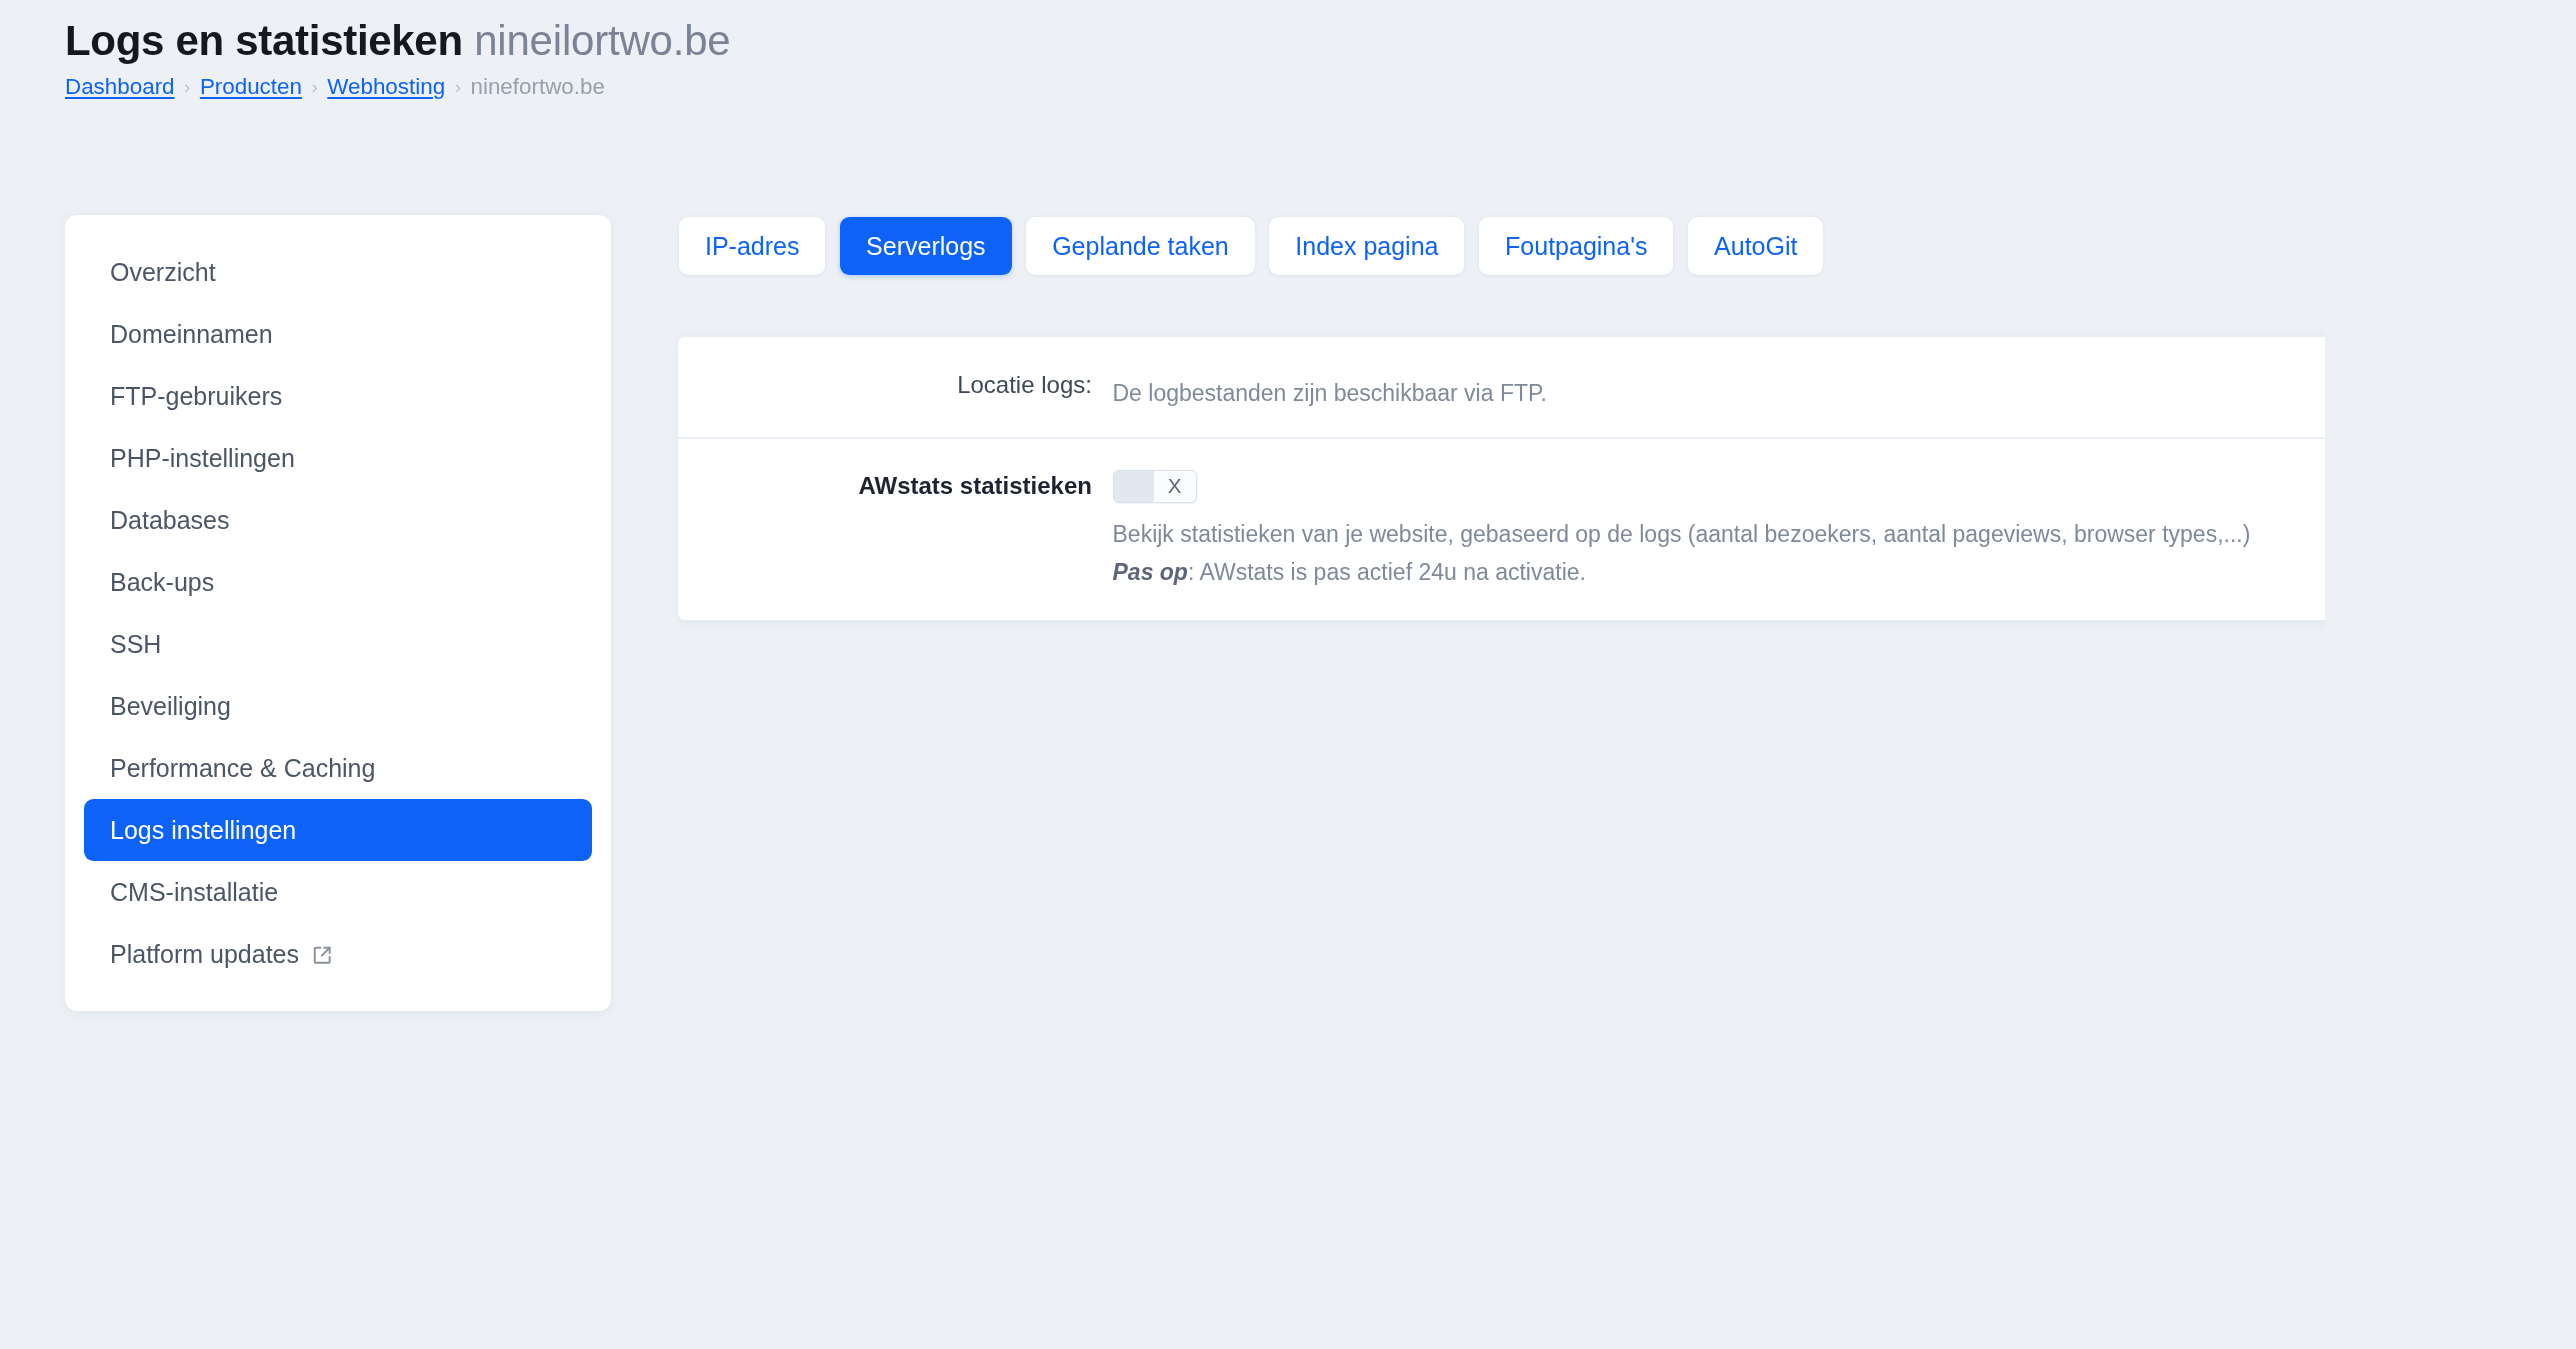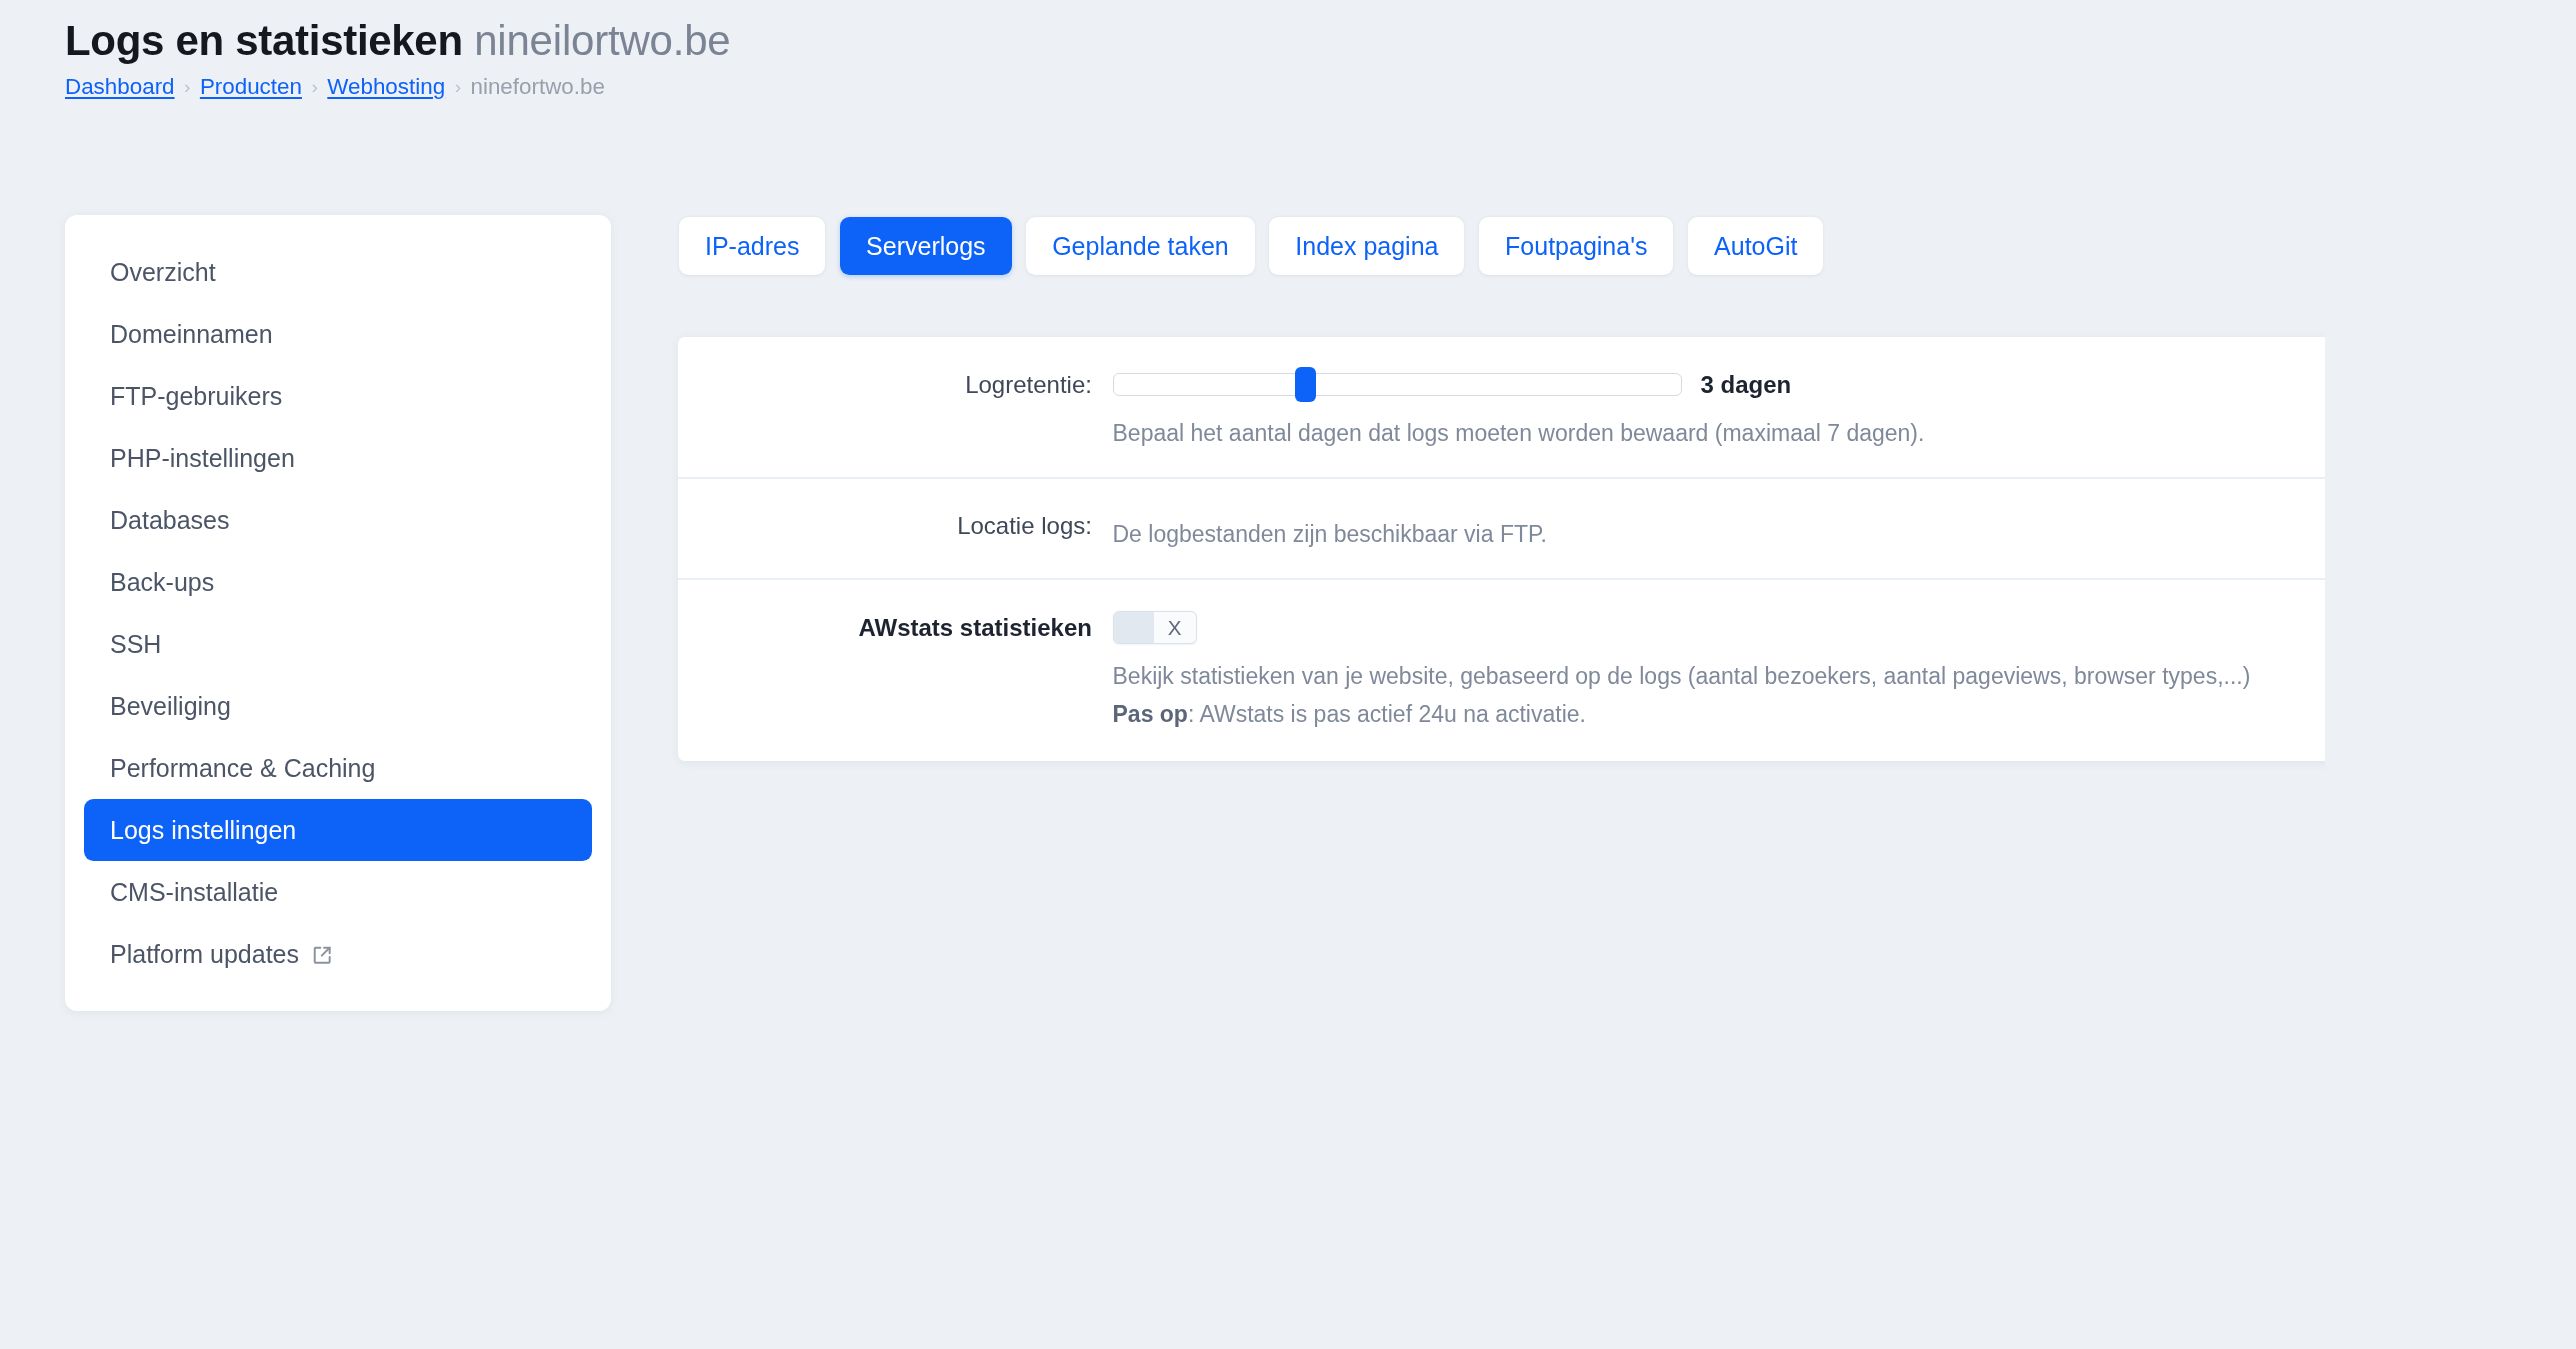--- a/index.html
+++ b/index.html
@@ -209,21 +209,21 @@
     line-height: 40px;
   }
 
   .hint {
     margin-top: 12px;
     font-size: 23px;
     color: #7f899a;
     line-height: 1.42;
     max-width: 1290px;
   }
-  .hint b { color: #5c6678; font-weight: 700; }
+  .hint b { color: #5c6678; font-weight: 700; font-style: italic; }
 
   
   .toggle {
     position: relative;
     width: 84px;
     height: 33px;
     border: 1.7px solid #dbe2ea;
     border-radius: 6px;
     background: #fafbfd;
     display: flex;
@@ -329,33 +329,20 @@
       <div class="tab">
         <span>Foutpagina's</span>
       </div>
       <div class="tab">
         <span>AutoGit</span>
       </div>
     </div>
 
   <div class="card">
 
-    <div class="row row-inner-pad">
-      <div class="row-label">Logretentie:</div>
-      <div class="row-body">
-        <div class="field-line">
-          <div class="slider-wrap">
-            <div class="slider-track"></div>
-            <div class="slider-thumb" style="left: 182px;"></div>
-          </div>
-          <div class="slider-value">3 dagen</div>
-        </div>
-        <div class="hint">Bepaal het aantal dagen dat logs moeten worden bewaard (maximaal 7 dagen).</div>
-      </div>
-    </div>
 
     <div class="row row-inner-pad">
       <div class="row-label">Locatie logs:</div>
       <div class="row-body">
         <div class="hint">De logbestanden zijn beschikbaar via FTP.</div>
       </div>
     </div>
 
     <div class="row row-inner-pad">
       <div class="row-label bold">AWstats statistieken</div>

